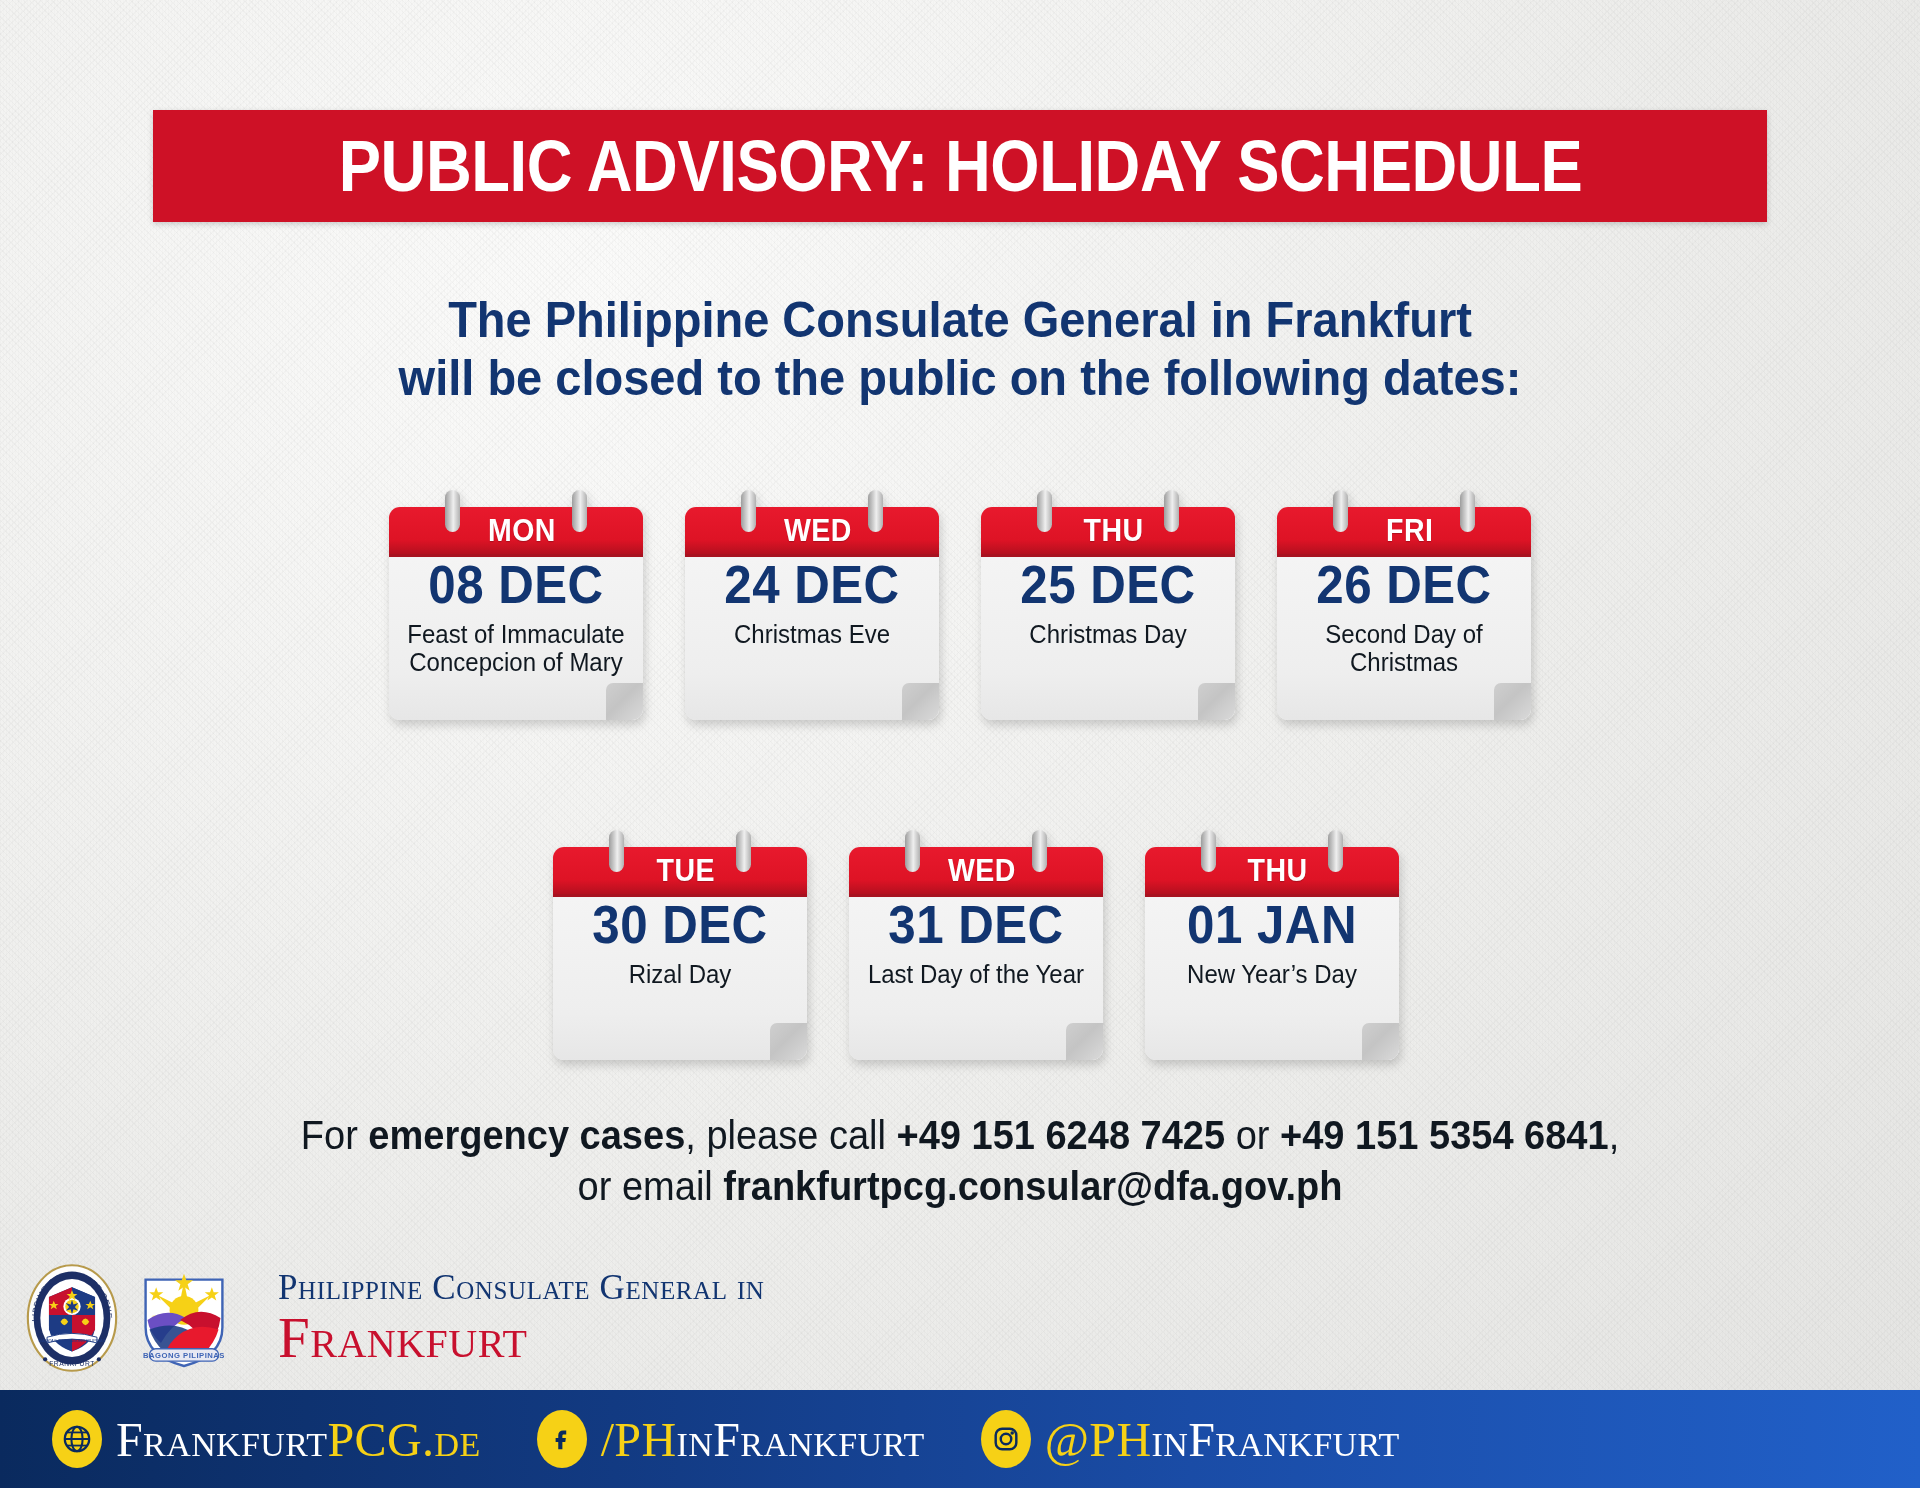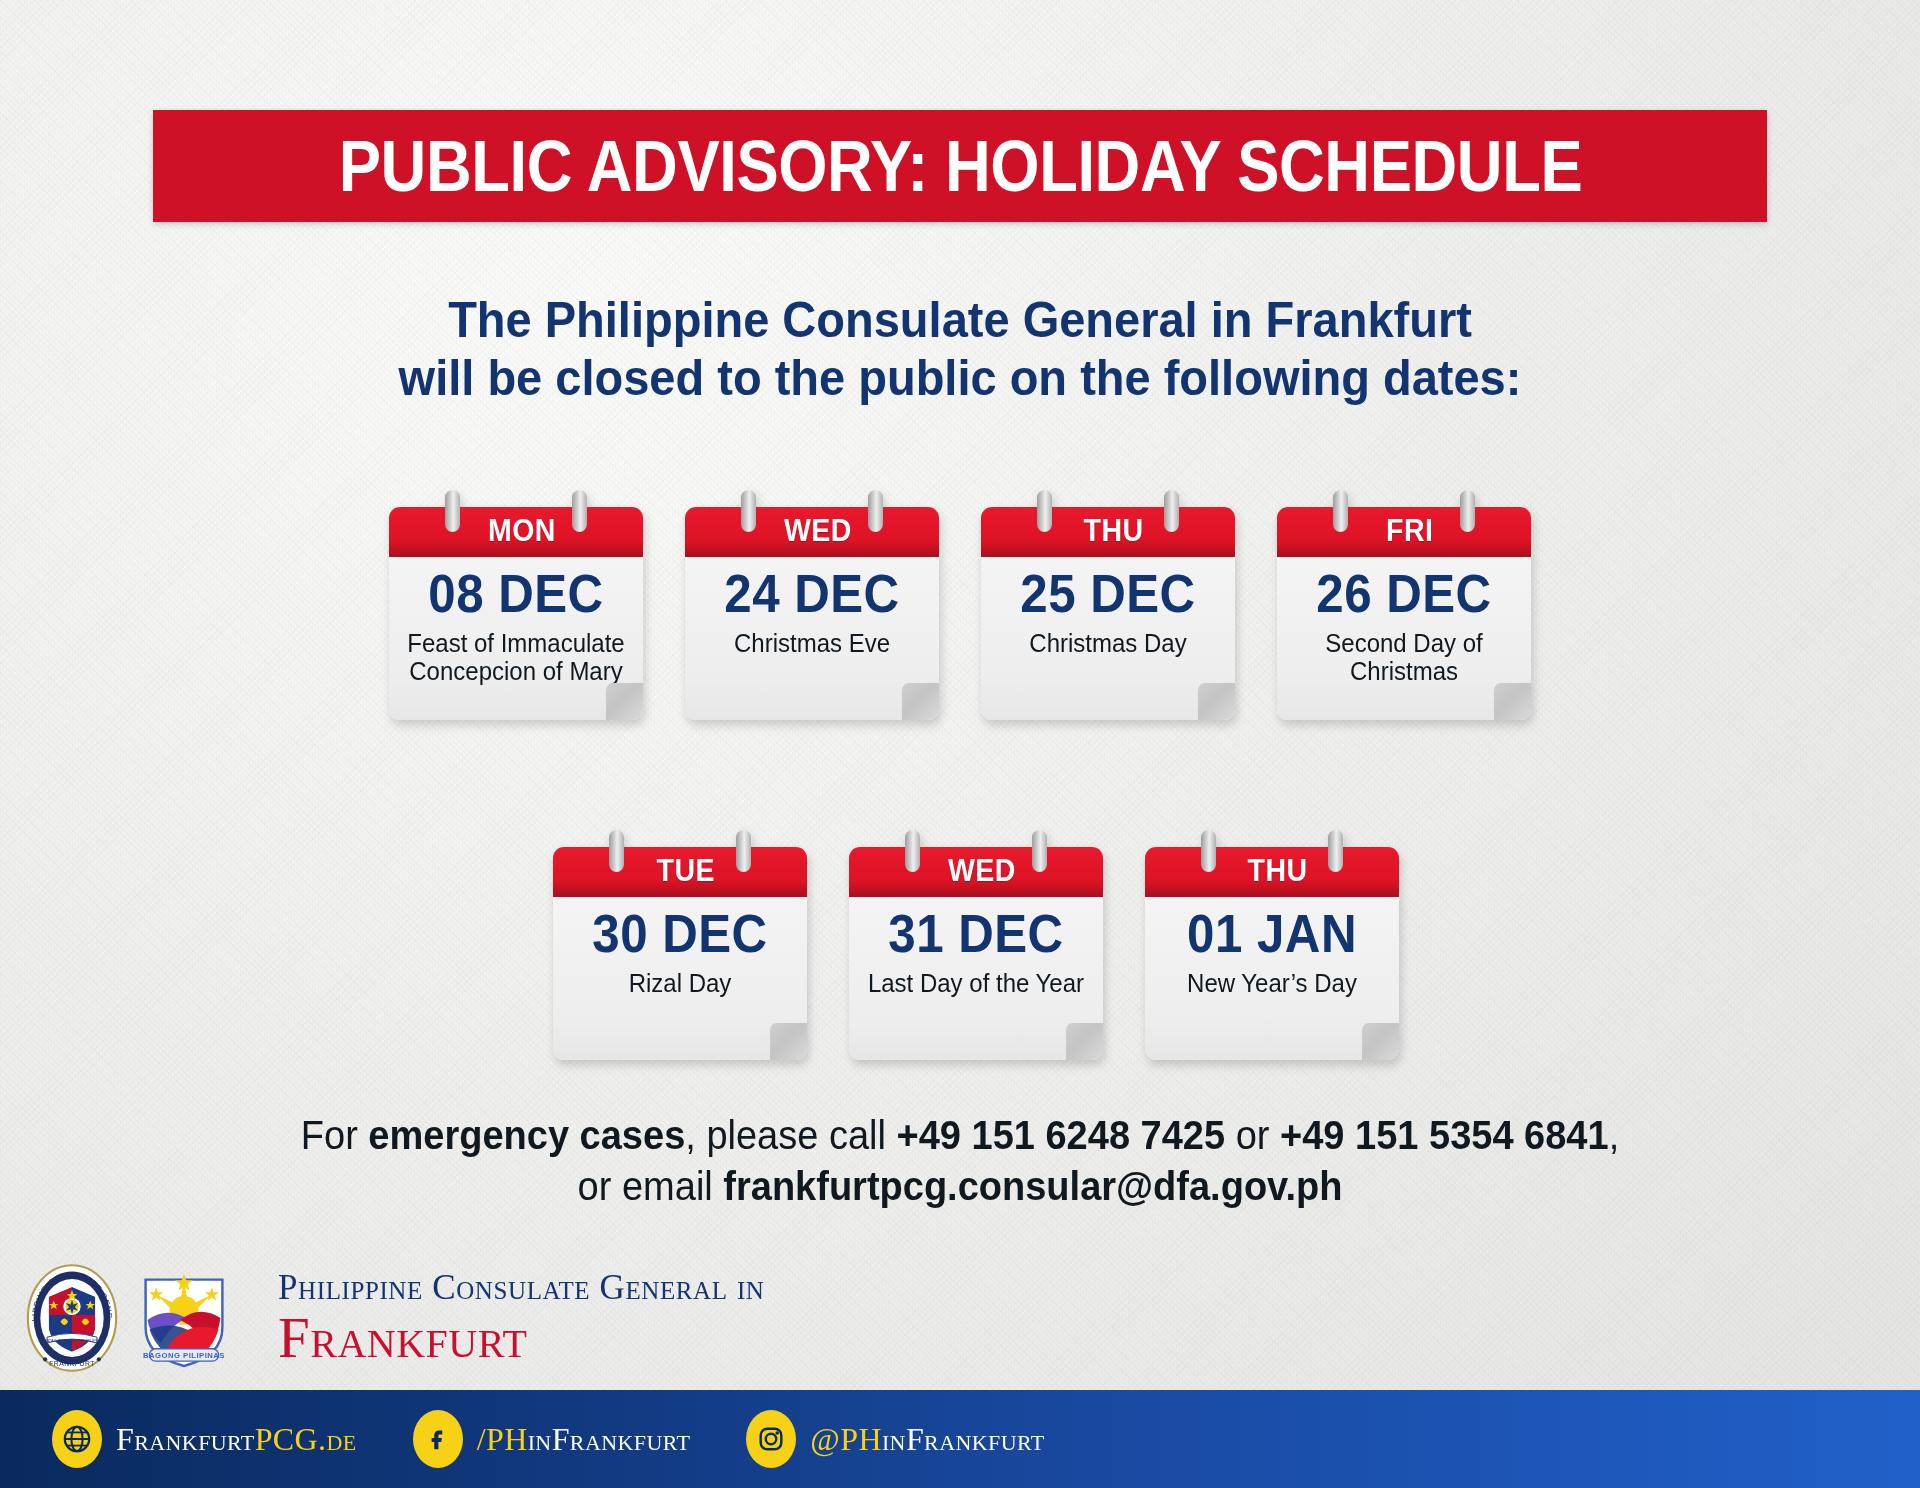--- a/index.html
+++ b/index.html
@@ -126,21 +126,20 @@
     font-weight: bold;
     font-size: 31px;
     letter-spacing: 0.5px;
     transform: scaleX(0.92);
     text-shadow: 0 1px 1px rgba(0,0,0,0.22);
   }
   .cal-main {
     position: relative;
     height: 166px;
     background: linear-gradient(to bottom, #f4f4f4 0%, #eeeeee 70%, #e6e6e6 100%);
-    padding-top: 9px;
     box-sizing: border-box;
     text-align: center;
   }
   .cal-date {
     color: #123571;
     font-family: "Liberation Sans Narrow", "Liberation Sans", sans-serif;
     font-weight: bold;
     font-size: 53px;
     line-height: 1.05;
     letter-spacing: 0.5px;
@@ -253,21 +252,21 @@
     background: #f6d116;
     display: flex;
     align-items: center;
     justify-content: center;
     flex: none;
   }
   .foot-text {
     color: #ffffff;
     font-family: "Liberation Serif", serif;
     font-variant: small-caps;
-    font-size: 32px;
+    font-size: 48px;
     letter-spacing: 0.4px;
     white-space: nowrap;
   }
   .foot-text .hl { color: #f6d116; }
 </style>
 </head>
 <body>
 
 <div id="poster">
 

